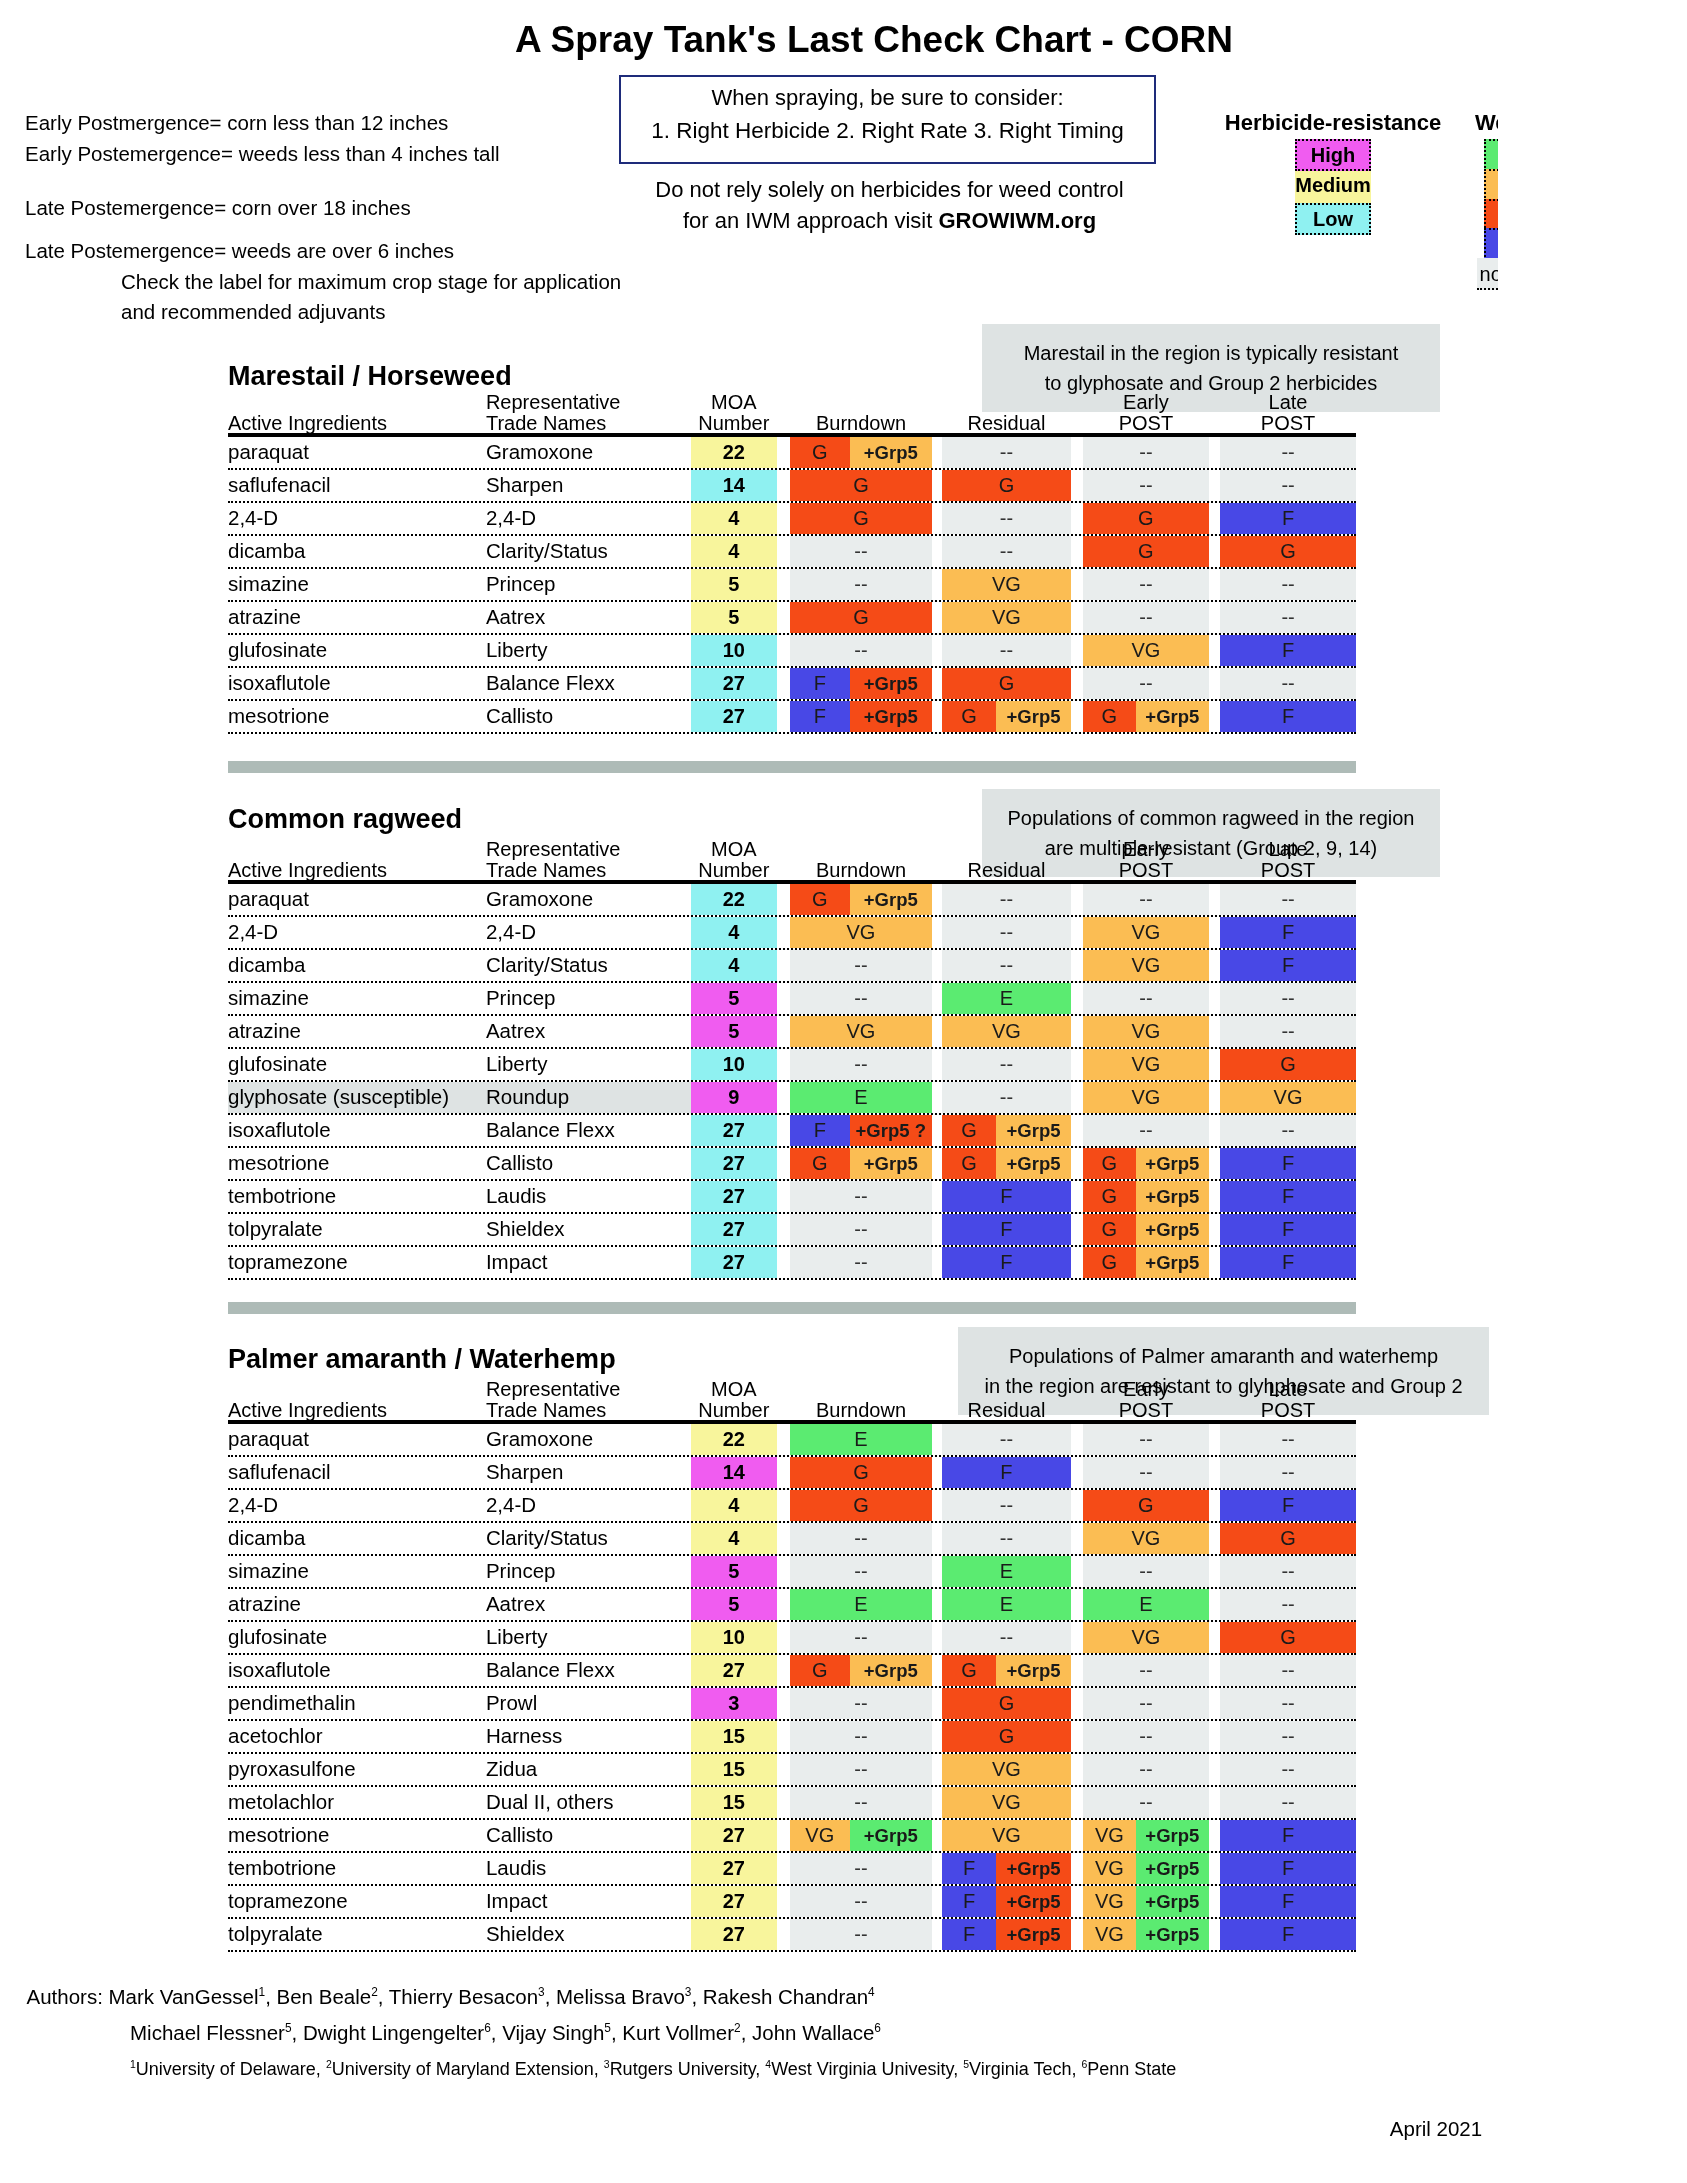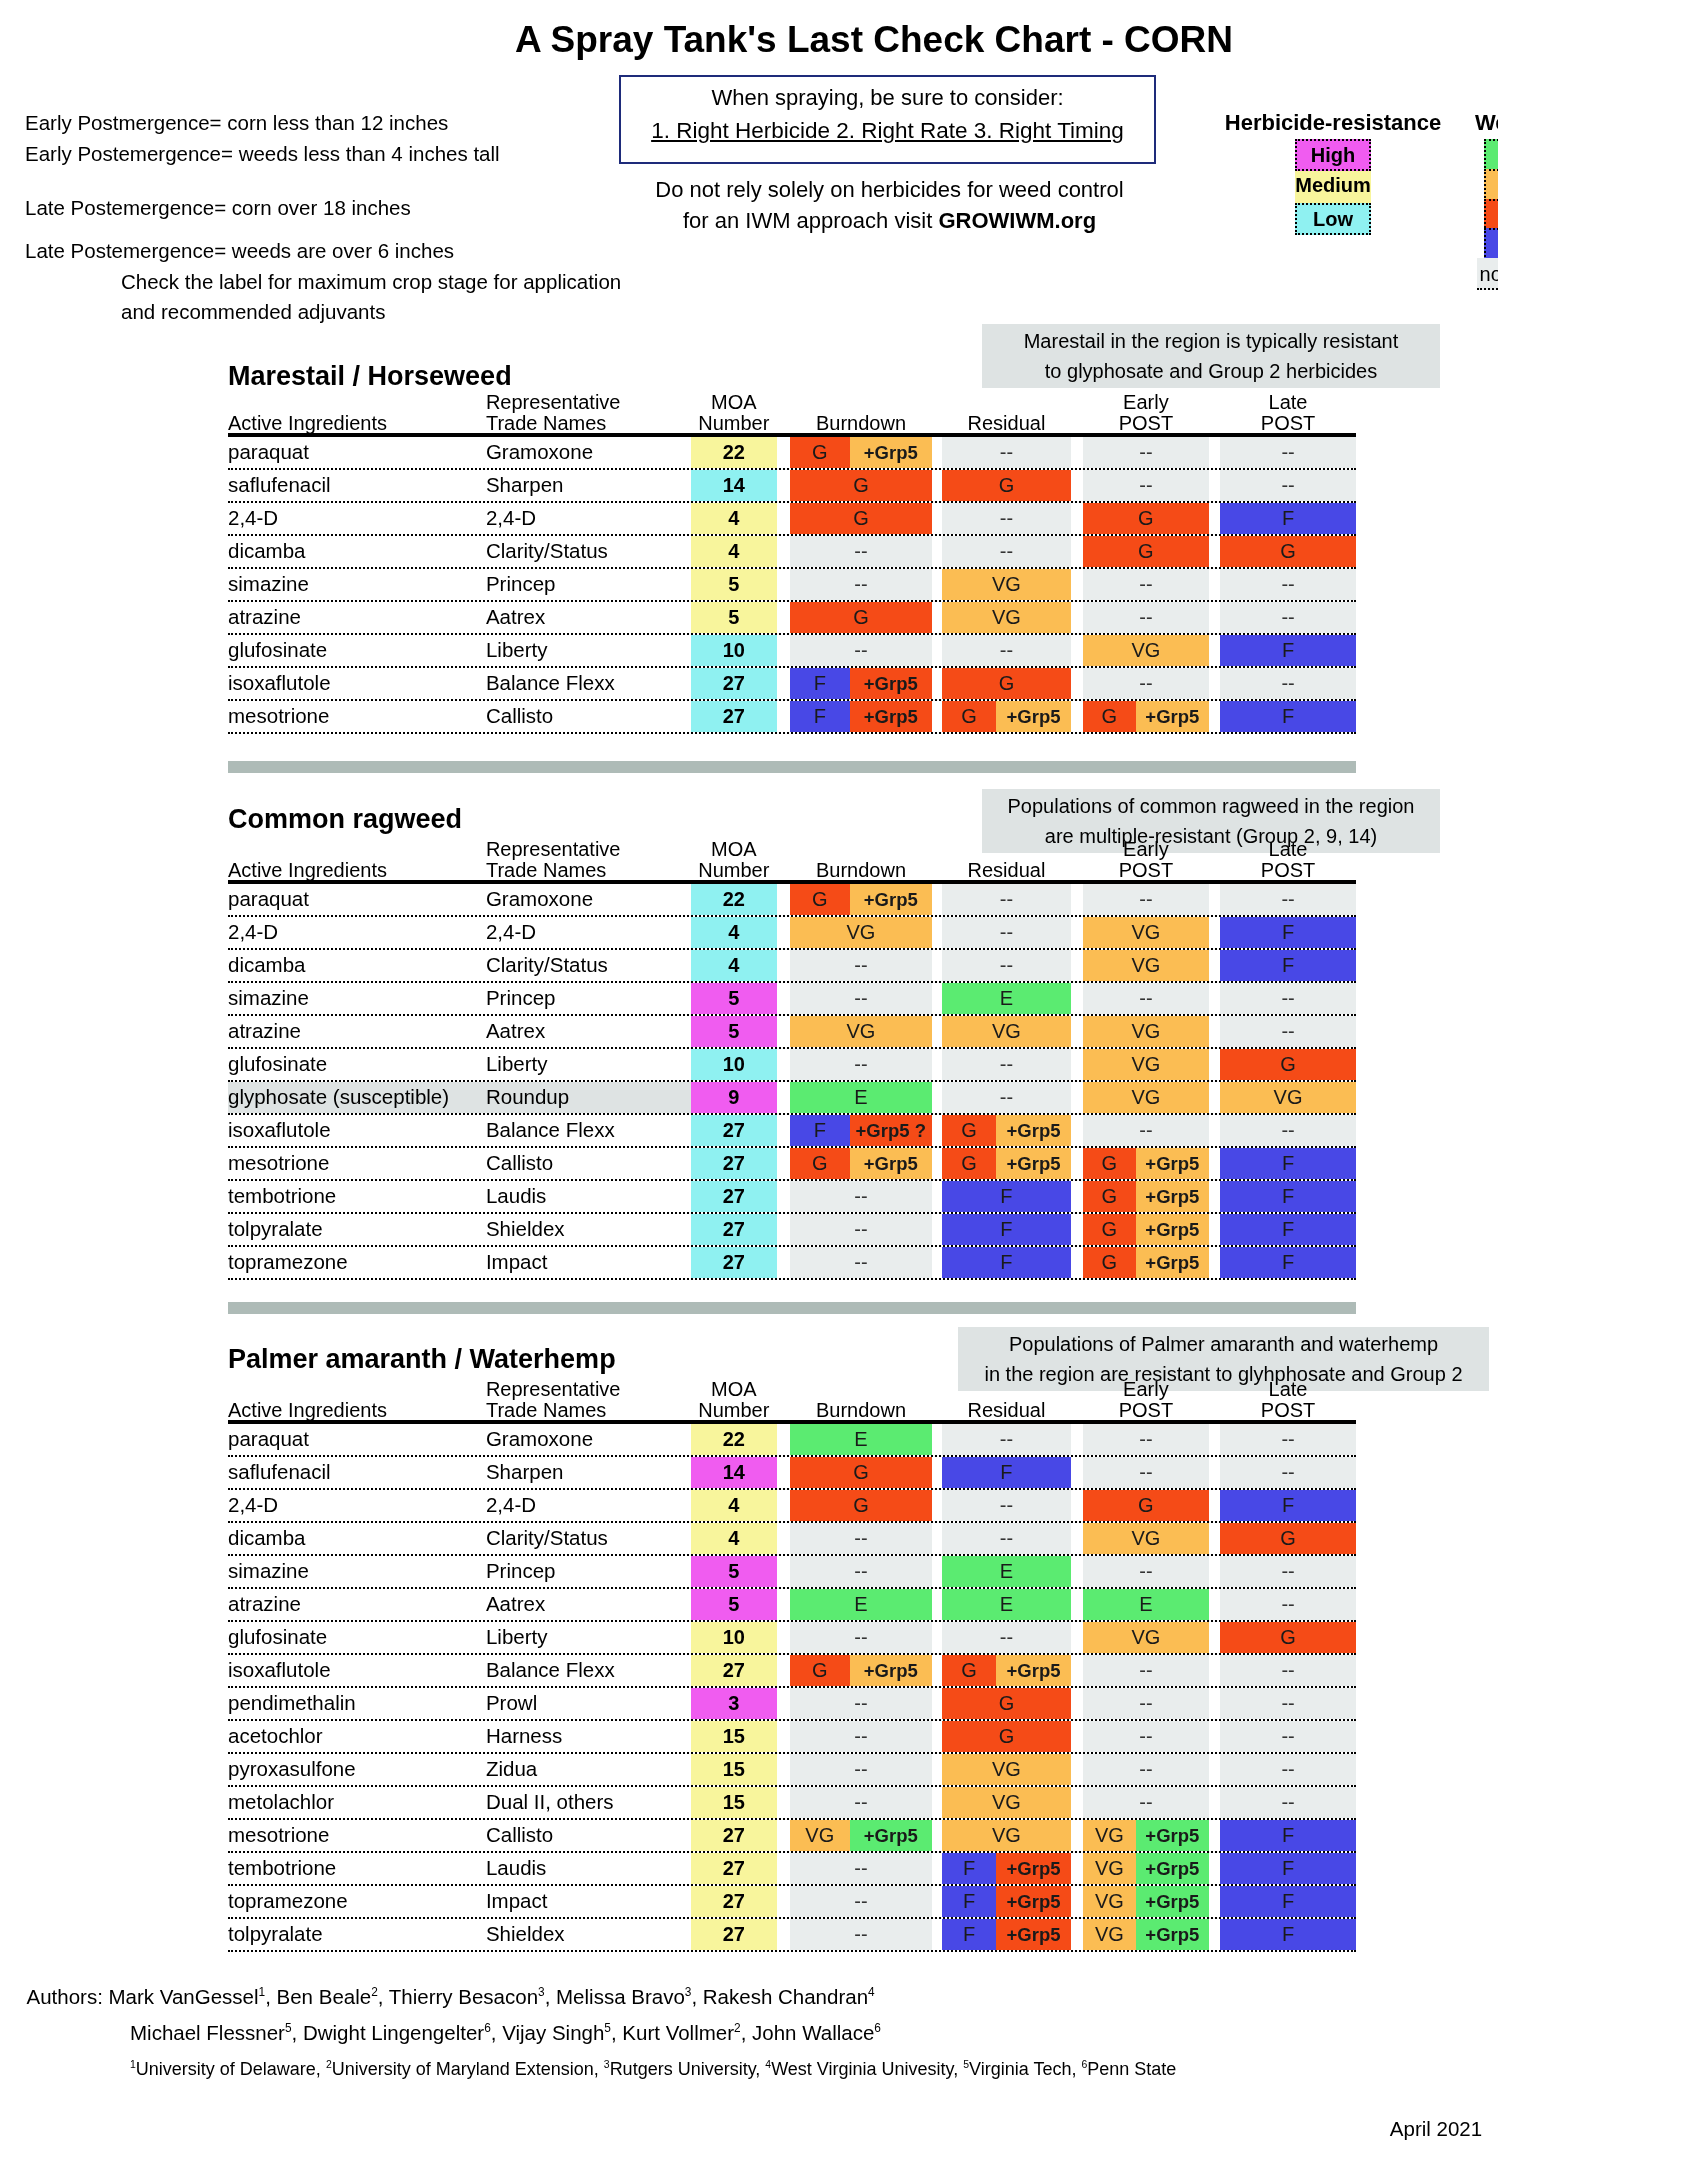--- a/index.html
+++ b/index.html
@@ -7,41 +7,41 @@
         font-family:"Liberation Sans", sans-serif;color:#000;}
   .title{position:absolute;top:18.5px;left:60px;width:1628px;text-align:center;
          font-size:37px;font-weight:bold;white-space:nowrap;}
   .def{position:absolute;left:25px;font-size:20.5px;white-space:nowrap;}
   .def0{top:111px}.def1{top:142px}.def2{top:196px}.def3{top:239px}
   .chk{left:121px;}
   .chk0{top:270px}.chk1{top:300px}
   .advisory{position:absolute;left:619px;top:75px;width:537px;height:89px;
             border:2.6px solid #1e2b7a;box-sizing:border-box;text-align:center;}
   .adv1{margin-top:8px;font-size:22px;}
-  .adv2{margin-top:6.6px;font-size:22.5px;text-decoration:underline;}
+  .adv2{margin-top:6.6px;font-size:22.5px;}
   .iwm{position:absolute;left:605px;width:569px;text-align:center;font-size:22px;white-space:nowrap;}
   .iwm1{top:177px}.iwm2{top:208px}
   .b{font-weight:bold;}
   .legend{position:absolute;top:110px;}
   .risk-legend{left:1217px;width:232px;}
   .weed-legend{left:1475px;width:112px;height:225px;overflow:hidden;}
   .legend-title{font-size:22px;font-weight:bold;}
   .risk-legend .legend-title{text-align:center;width:100%;}
   .weed-legend .legend-title{white-space:nowrap;width:225px;}
   .leg-item{position:absolute;left:78px;width:76px;height:32px;box-sizing:border-box;
             text-align:center;font-size:20px;line-height:29px;font-weight:bold;}
   .leg-item.dotted{border:2px dotted #000;}
   .weed-legend .leg-item{left:8.6px;width:103px;font-weight:normal;}
   .weed-legend .leg-item.leg-na{left:2px;width:221px;text-align:left;padding-left:2.6px;
             border:none;border-bottom:2px dotted #000;white-space:nowrap;line-height:32px;}
   .sep-bar{position:absolute;left:228px;width:1128px;height:12px;background:#AEBBB7;}
   .bar1{top:761px}.bar2{top:1302px}
   .tblock{position:absolute;left:228px;width:1128px;}
   .t0{top:323px;height:430px}.t1{top:789px;height:509px}.t2{top:1327px;height:642px}
-  .tnote{position:absolute;background:#DEE3E3;text-align:center;font-size:20px;line-height:30px;padding:2px 0;}
+  .tnote{position:absolute;background:#DEE3E3;text-align:center;font-size:20px;line-height:30px;padding:14px 0;}
   .t0 .tnote{left:754px;top:1.3px;width:458px}
   .t1 .tnote{left:754px;top:0px;width:458px}
   .t2 .tnote{left:730px;top:0px;width:531px}
   .ttitle{position:absolute;left:0;font-size:27px;font-weight:bold;white-space:nowrap;}
   .t0 .ttitle{top:38px}.t1 .ttitle{top:15px}.t2 .ttitle{top:16.5px}
   .thead{position:absolute;left:0;width:100%;border-bottom:4px solid #000;box-sizing:content-box;}
   .t0 .thead{top:69px}.t1 .thead{top:50px}.t2 .thead{top:52px}
   .hrow{display:flex;height:20.5px;font-size:20px;line-height:20.5px;white-space:nowrap;}
   .rows{position:absolute;left:0;width:100%;}
   .t0 .rows{top:114px}.t1 .rows{top:95px}.t2 .rows{top:97px}

